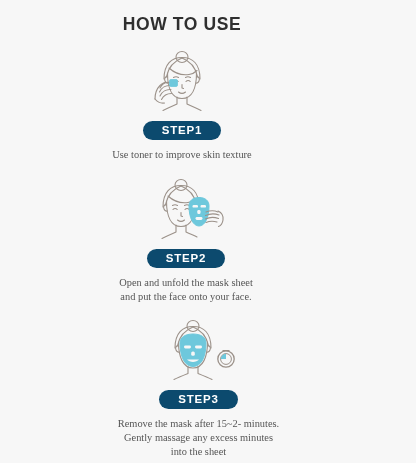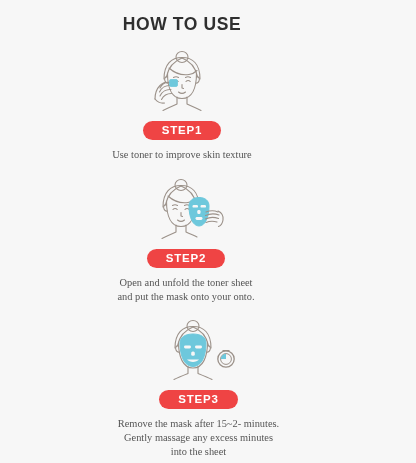--- a/index.html
+++ b/index.html
@@ -41,21 +41,21 @@
   .step-2 { margin-top: 14px; padding-left: 8px; }
   .step-3 { margin-top: 13px; margin-left: 33px; }
 
   .illus {
     width: 120px;
     height: 68px;
     display: block;
   }
   .badge {
     margin-top: 5px;
-    background: #ef4444;
+    background: #0c4a6e;
     color: #ffffff;
     font-size: 11.5px;
     font-weight: bold;
     letter-spacing: 0.8px;
     border-radius: 11px;
     padding: 3px 19px 4px 19px;
     line-height: 12px;
     text-align: center;
   }
   .caption {
@@ -162,22 +162,22 @@
         <path d="M79.5 39.5 C84 37.5 89 37.5 93 39"></path>
         <path d="M79.5 43 C83.5 41 88.5 41 92.5 42.5"></path>
         <path d="M80 46.5 C83.5 45 87.5 45 91 46"></path>
         <path d="M92 35 C95.5 36.5 97.5 40 97 44 C96.6 47 95 49.5 92.5 50.5"></path>
       </g>
     </svg>
 
     <div class="badge">STEP2</div>
 
     <div class="caption">
-      <div>Open and unfold the toner sheet</div>
-      <div>and put the mask onto your onto.</div>
+      <div>Open and unfold the mask sheet</div>
+      <div>and put the face onto your face.</div>
     </div>
   </div>
 
   <div class="step step-3">
     <svg class="illus" viewBox="0 0 120 68">
       <g fill="none" stroke="#9b9189" stroke-width="1.1" stroke-linecap="round" stroke-linejoin="round">
 
         <path d="M48 9 a6 5.5 0 0 1 12 0 a6 5.5 0 0 1 -12 0"></path>
 
         <path d="M36 31 C36 16 43.5 9.5 54 9.5 C64.5 9.5 72 16 72 31"></path>

